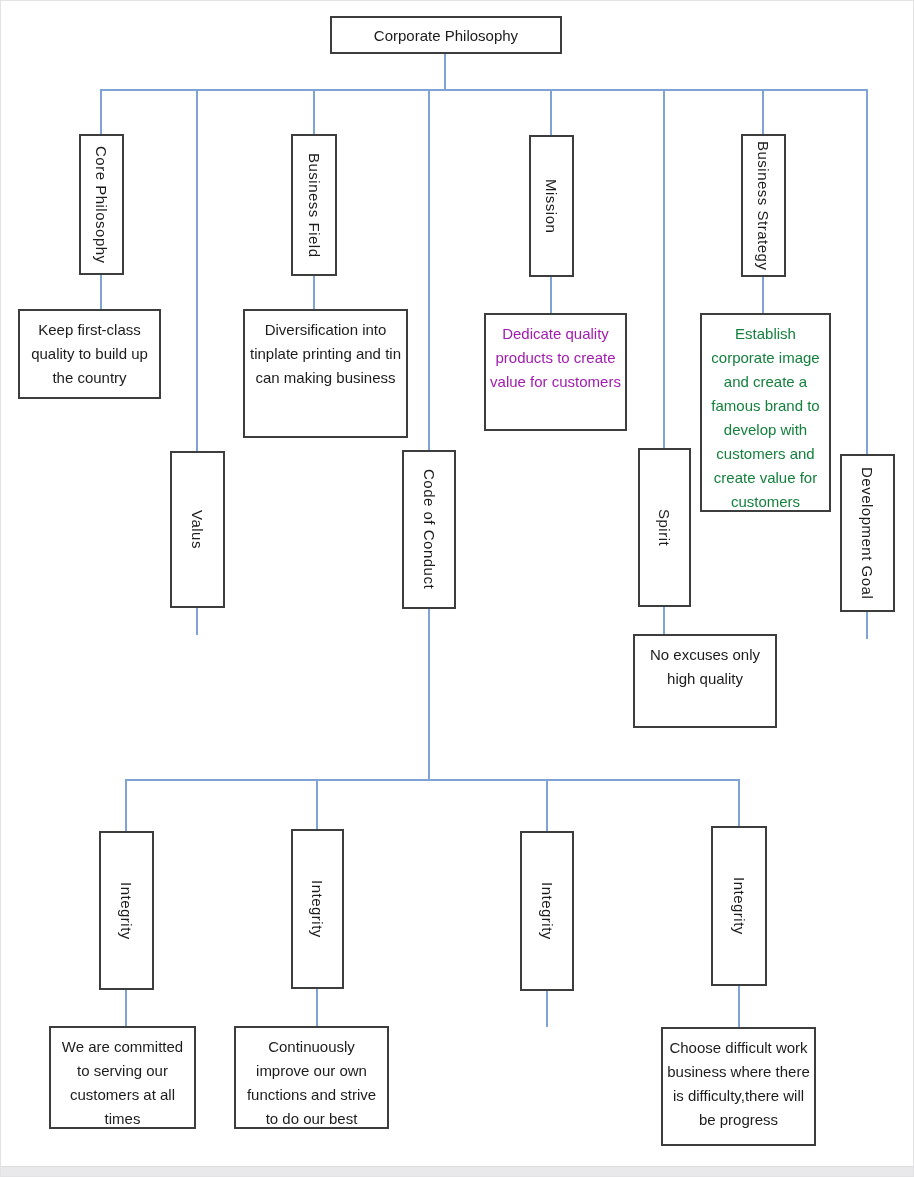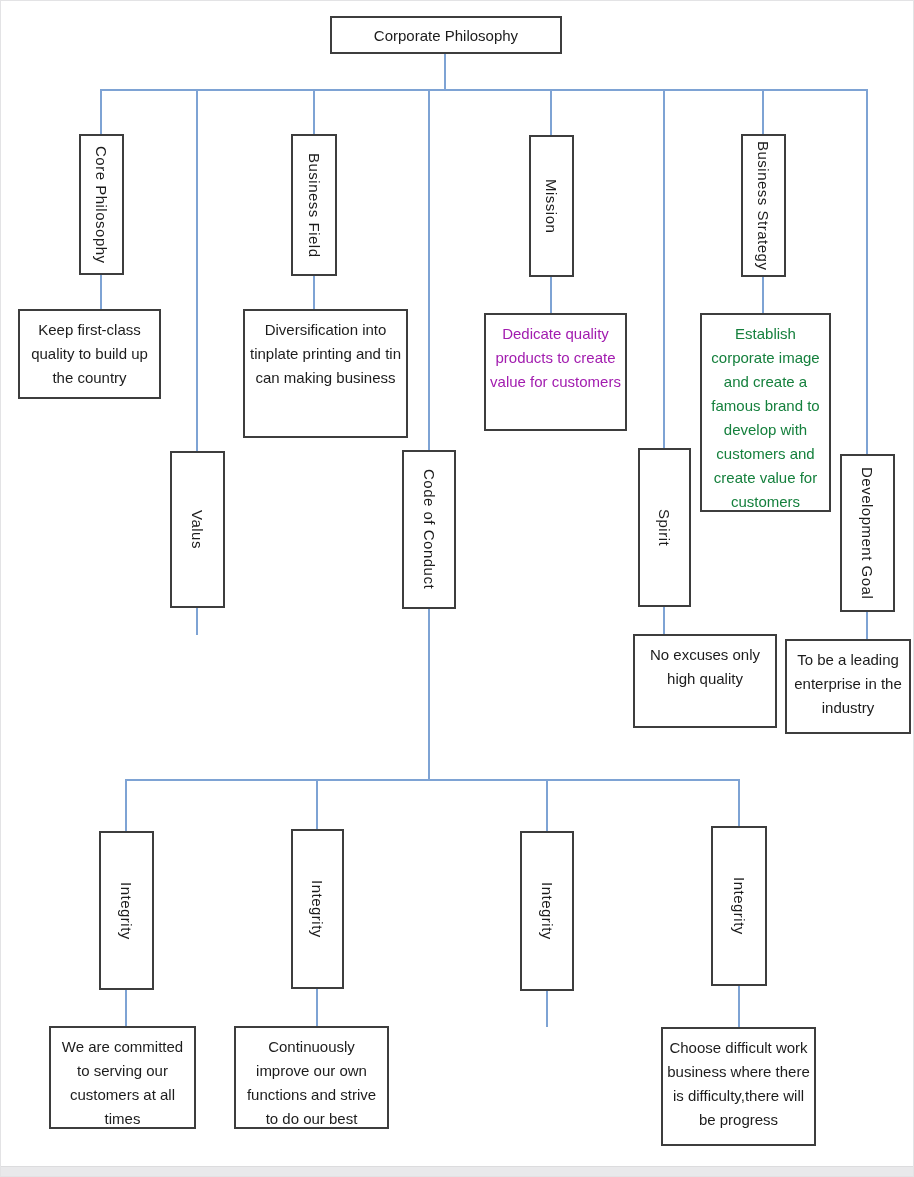--- a/index.html
+++ b/index.html
@@ -120,23 +120,20 @@
   <div class="box vbox" style="left: 637px; top: 447px; width: 53px; height: 159px; border-color: rgb(61, 61, 61); color: rgb(28, 28, 28);">
     <span>Spirit</span>
   </div>
   <div class="box vbox" style="left: 839px; top: 453px; width: 55px; height: 158px; border-color: rgb(61, 61, 61); color: rgb(28, 28, 28);">
     <span>Development Goal</span>
   </div>
 
   <div class="box descbox" style="left: 598px; top: 633px; width: 144px; height: 94px; border-color: rgb(61, 61, 61); color: rgb(28, 28, 28); margin-left: 34px;">
     <span>No excuses only high quality</span>
   </div>
-  <div class="box descbox" style="left: 784px; top: 638px; width: 126px; height: 95px; border-color: rgb(61, 61, 61); color: rgb(28, 28, 28);">
-    <span>To be a leading enterprise in the industry</span>
-  </div>
 
   <div class="box vbox" style="left: 98px; top: 830px; width: 55px; height: 159px; border-color: rgb(61, 61, 61); color: rgb(28, 28, 28);">
     <span>Integrity</span>
   </div>
   <div class="box vbox" style="left: 290px; top: 828px; width: 53px; height: 160px; border-color: rgb(61, 61, 61); color: rgb(28, 28, 28);">
     <span>Integrity</span>
   </div>
   <div class="box vbox" style="left: 519px; top: 830px; width: 54px; height: 160px; border-color: rgb(61, 61, 61); color: rgb(28, 28, 28);">
     <span>Integrity</span>
   </div>

